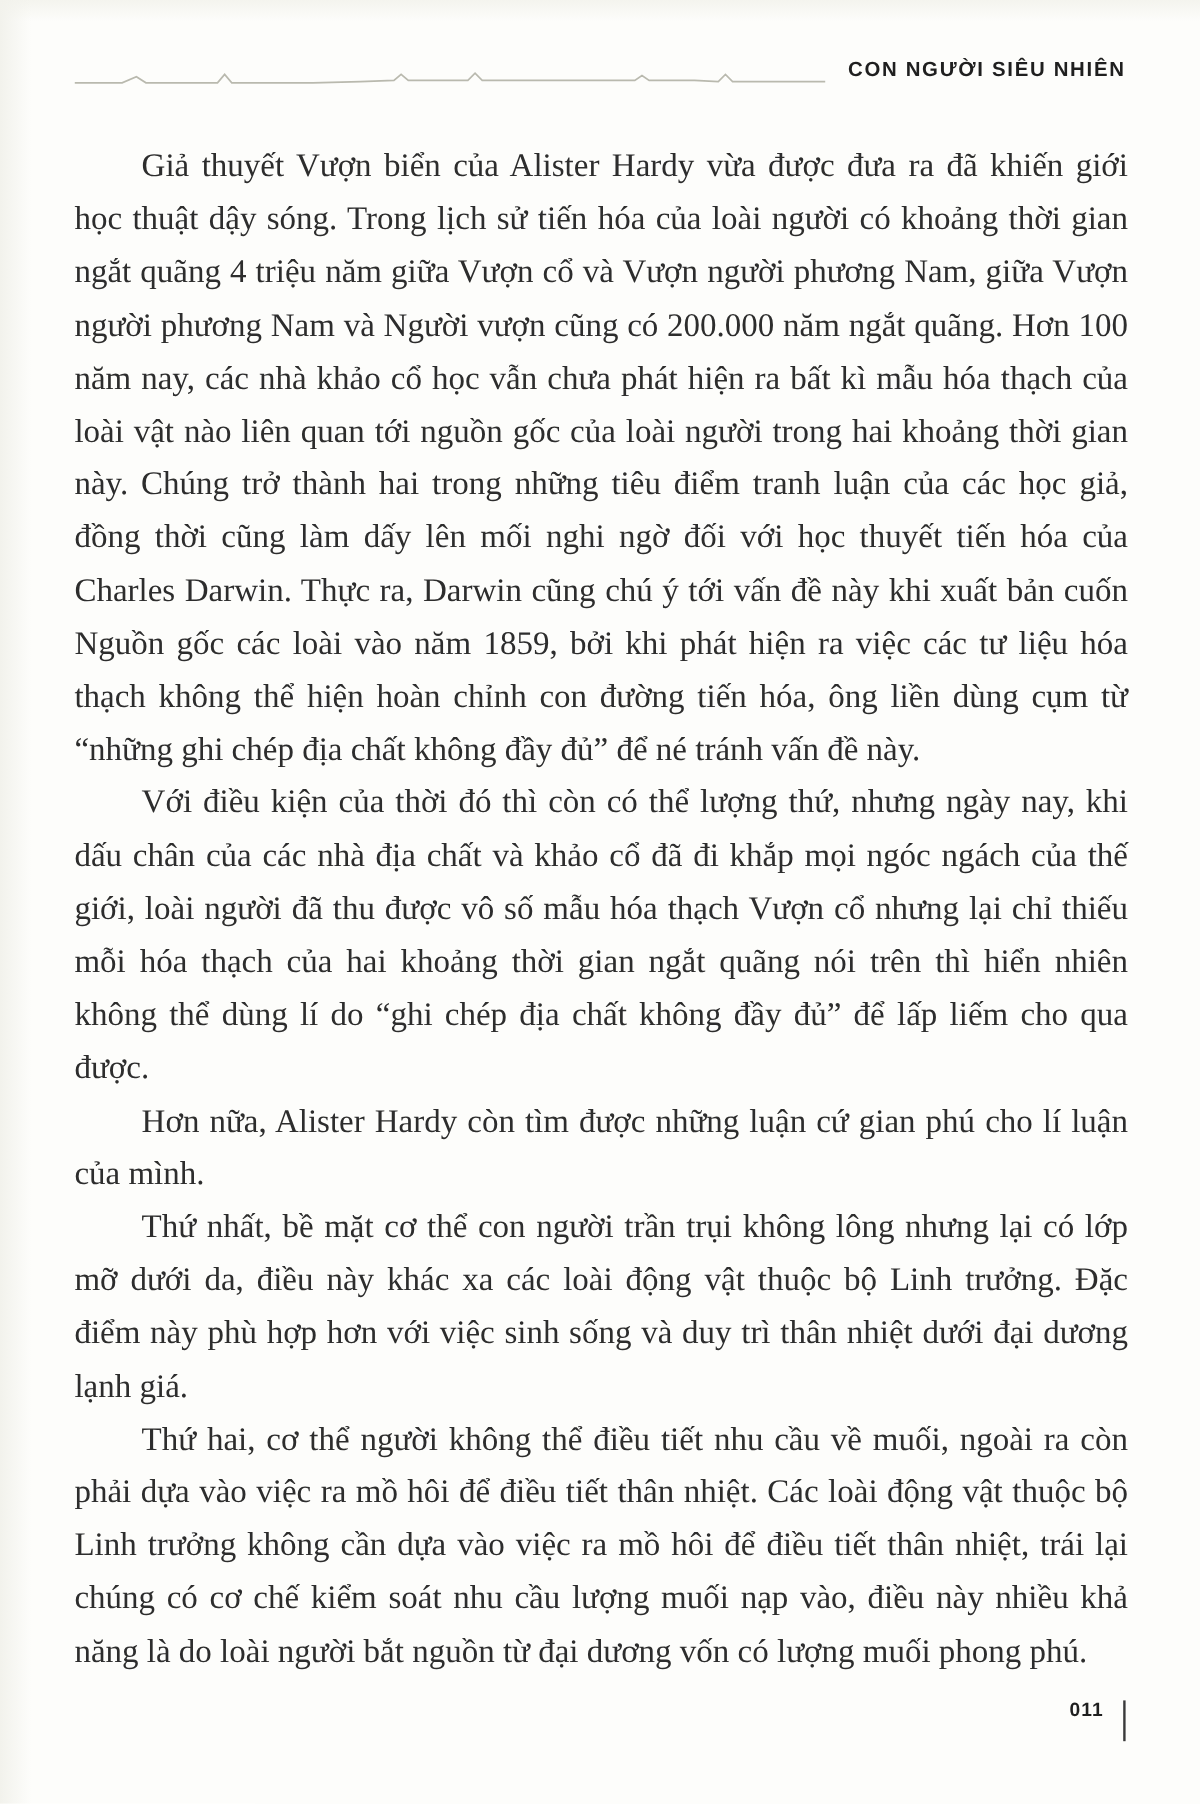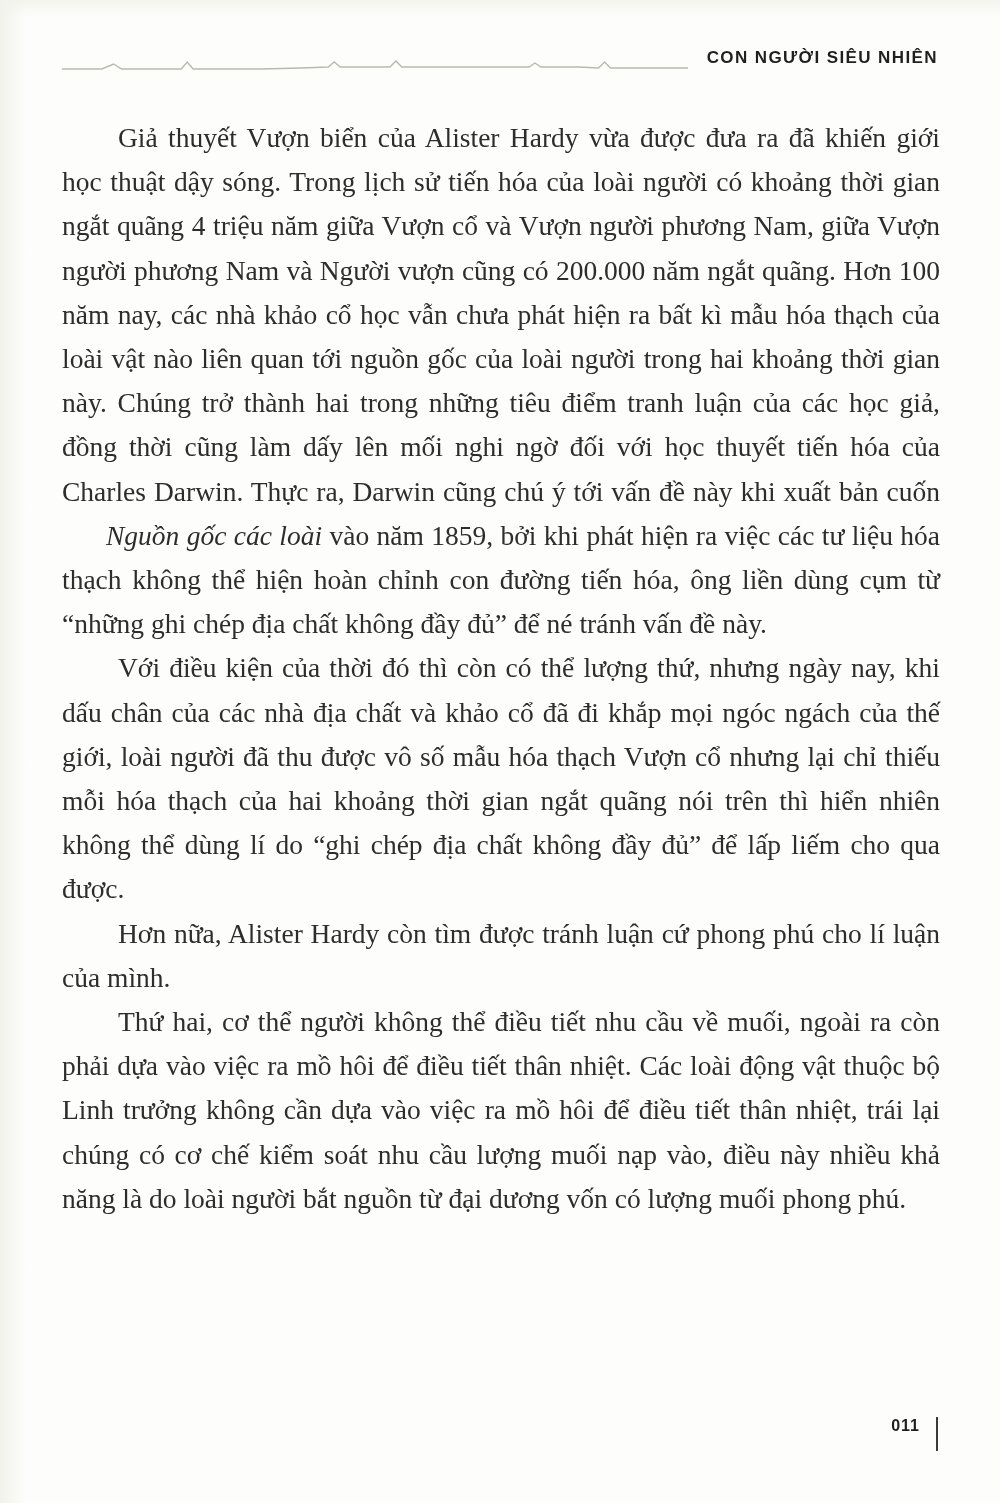--- a/index.html
+++ b/index.html
@@ -71,22 +71,20 @@
     font-size: 27.5px;
     line-height: 44.2px;
     text-align: justify;
     text-justify: inter-word;
     text-indent: 56px;
     color: #2d2d2d;
     -webkit-font-smoothing: antialiased;
   }
 
   .para .it {
-    font-style: italic;
-    margin-left: 44px;
   }
 
   
   .ghost {
     position: absolute;
     pointer-events: none;
     color: #e9e9e2;
     font-family: "Liberation Sans", sans-serif;
     font-weight: bold;
     letter-spacing: 1px;
@@ -191,21 +189,22 @@
       <svg viewBox="0 0 630 18" preserveAspectRatio="none" xmlns="http://www.w3.org/2000/svg">
         <path d="M0 11 L40 11 L52 6 L60 11 L120 11 L126 4 L132 11 L200 11 L240 10 L268 9 L274 4 L280 9 L330 9 L336 3 L342 9 L400 9 L470 9 L476 5 L482 9 L520 9 L540 10 L546 4 L552 10 L630 10" fill="none" stroke="#b9b9ae" stroke-width="1.4"></path>
       </svg>
     </div>
     <div class="header-title">CON NGƯỜI SIÊU NHIÊN</div>
   </div>
 
   <div class="content">
     <p class="para">Giả thuyết Vượn biển của Alister Hardy vừa được đưa ra đã khiến giới học thuật dậy sóng. Trong lịch sử tiến hóa của loài người có khoảng thời gian ngắt quãng 4 triệu năm giữa Vượn cổ và Vượn người phương Nam, giữa Vượn người phương Nam và Người vượn cũng có 200.000 năm ngắt quãng. Hơn 100 năm nay, các nhà khảo cổ học vẫn chưa phát hiện ra bất kì mẫu hóa thạch của loài vật nào liên quan tới nguồn gốc của loài người trong hai khoảng thời gian này. Chúng trở thành hai trong những tiêu điểm tranh luận của các học giả, đồng thời cũng làm dấy lên mối nghi ngờ đối với học thuyết tiến hóa của Charles Darwin. Thực ra, Darwin cũng chú ý tới vấn đề này khi xuất bản cuốn <span class="it">Nguồn gốc các loài</span> vào năm 1859, bởi khi phát hiện ra việc các tư liệu hóa thạch không thể hiện hoàn chỉnh con đường tiến hóa, ông liền dùng cụm từ “những ghi chép địa chất không đầy đủ” để né tránh vấn đề này.</p>
     <p class="para">Với điều kiện của thời đó thì còn có thể lượng thứ, nhưng ngày nay, khi dấu chân của các nhà địa chất và khảo cổ đã đi khắp mọi ngóc ngách của thế giới, loài người đã thu được vô số mẫu hóa thạch Vượn cổ nhưng lại chỉ thiếu mỗi hóa thạch của hai khoảng thời gian ngắt quãng nói trên thì hiển nhiên không thể dùng lí do “ghi chép địa chất không đầy đủ” để lấp liếm cho qua được.</p>
-    <p class="para">Hơn nữa, Alister Hardy còn tìm được tránh luận cứ phong phú cho lí luận của mình.</p>
+    <p class="para">Hơn nữa, Alister Hardy còn tìm được những luận cứ gian phú cho lí luận của mình.</p>
+    <p class="para">Thứ nhất, bề mặt cơ thể con người trần trụi không lông nhưng lại có lớp mỡ dưới da, điều này khác xa các loài động vật thuộc bộ Linh trưởng. Đặc điểm này phù hợp hơn với việc sinh sống và duy trì thân nhiệt dưới đại dương lạnh giá.</p>
     <p class="para">Thứ hai, cơ thể người không thể điều tiết nhu cầu về muối, ngoài ra còn phải dựa vào việc ra mồ hôi để điều tiết thân nhiệt. Các loài động vật thuộc bộ Linh trưởng không cần dựa vào việc ra mồ hôi để điều tiết thân nhiệt, trái lại chúng có cơ chế kiểm soát nhu cầu lượng muối nạp vào, điều này nhiều khả năng là do loài người bắt nguồn từ đại dương vốn có lượng muối phong phú.</p>
   </div>
 
   <div class="footer">
     <div class="folio">011</div>
     <div class="folio-rule"></div>
   </div>
 
 </div>
 

